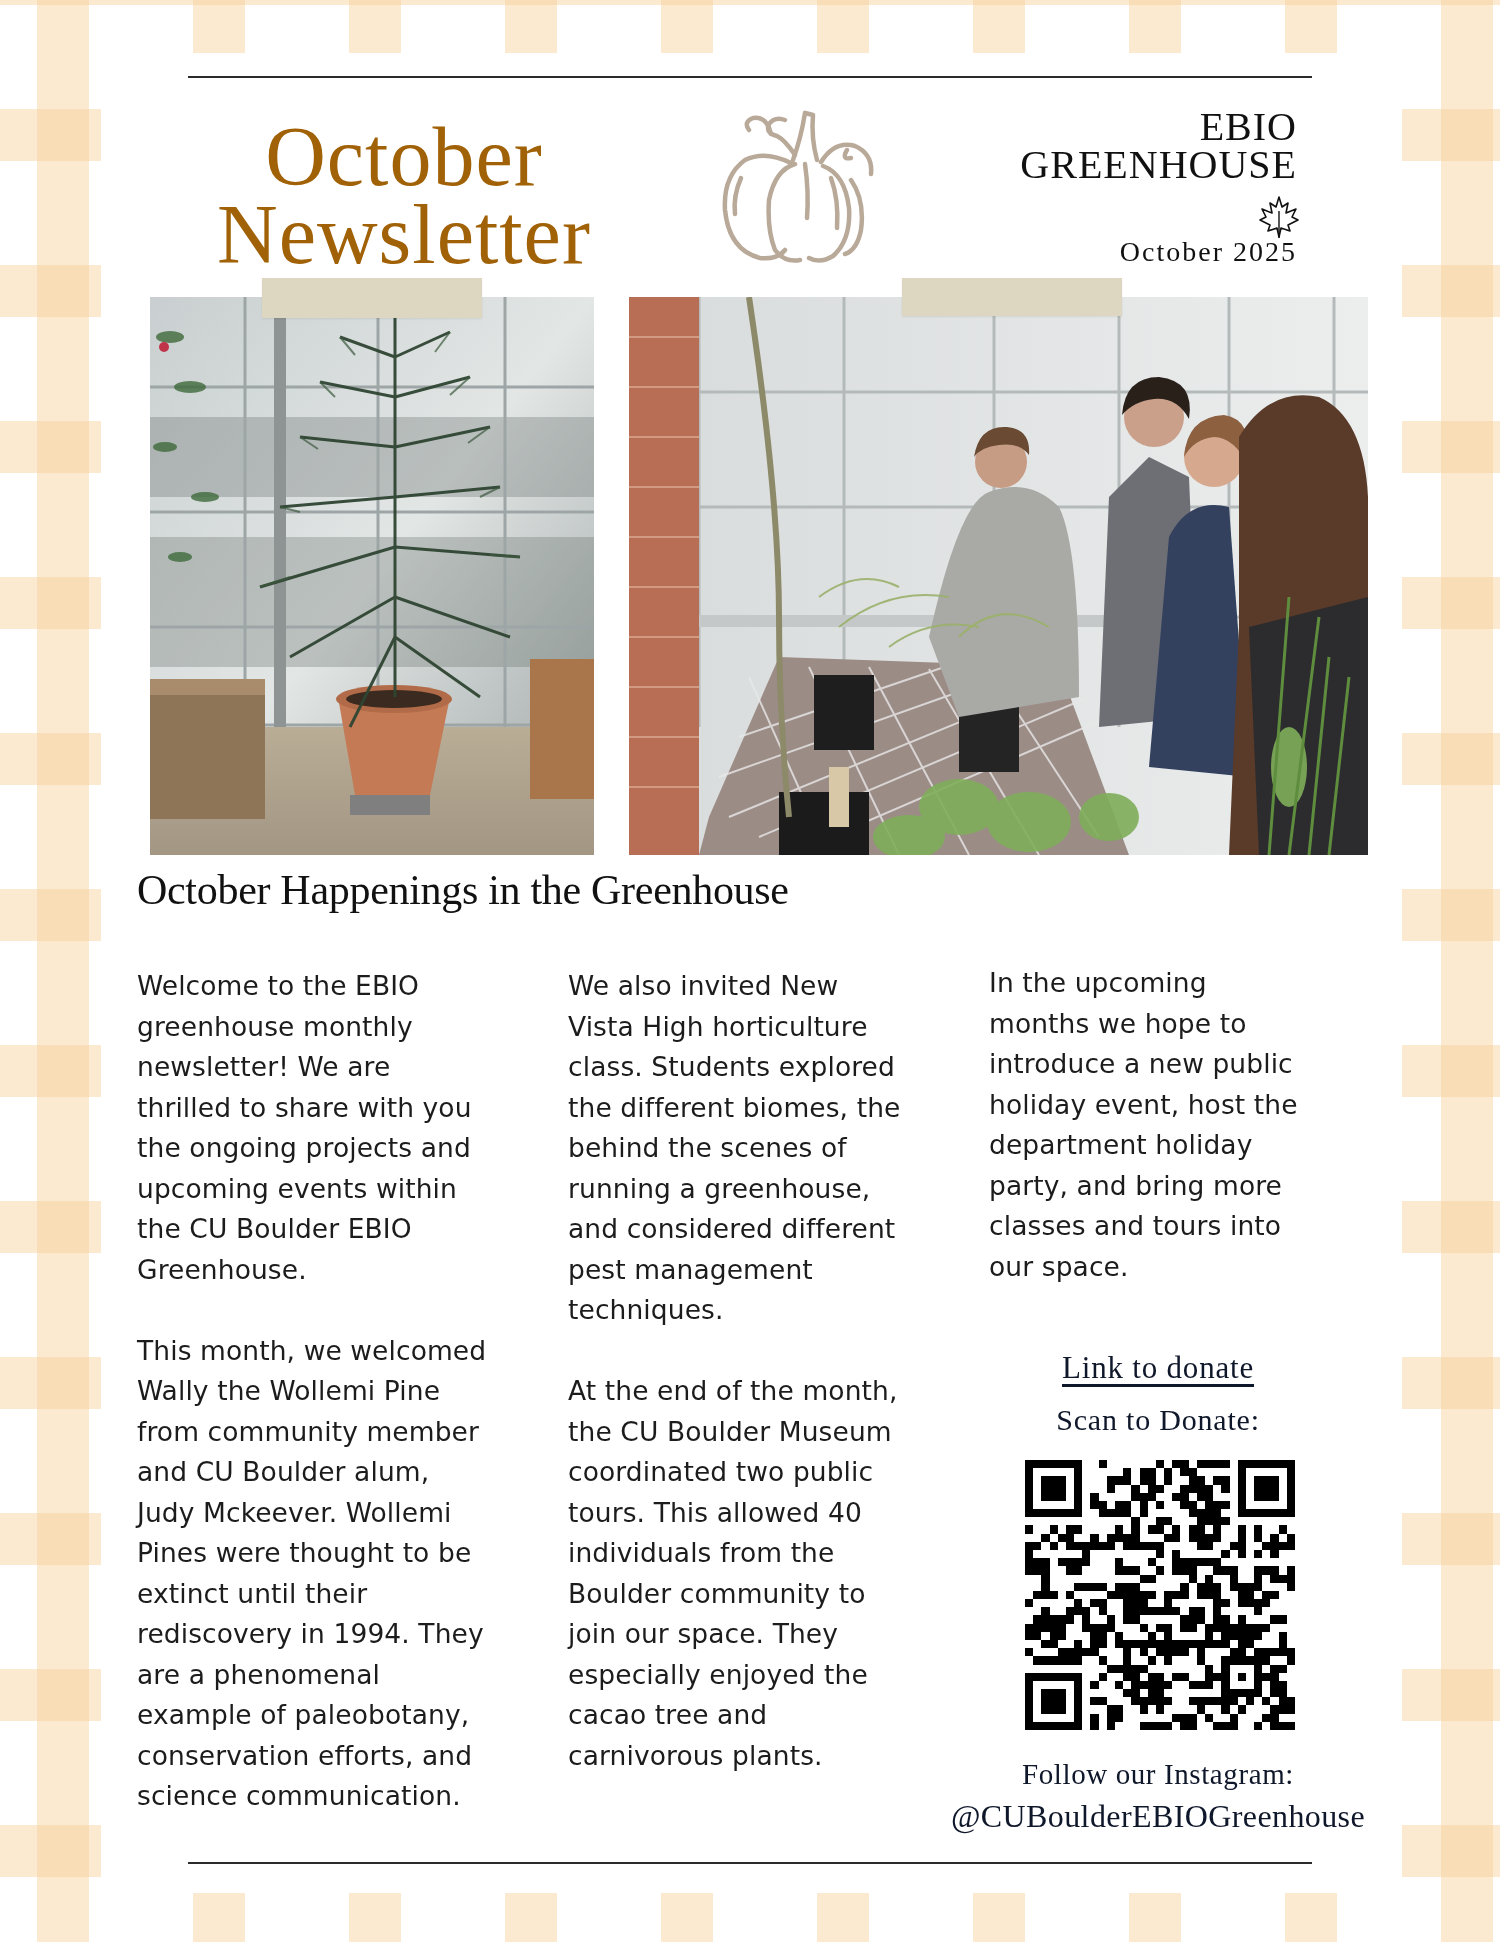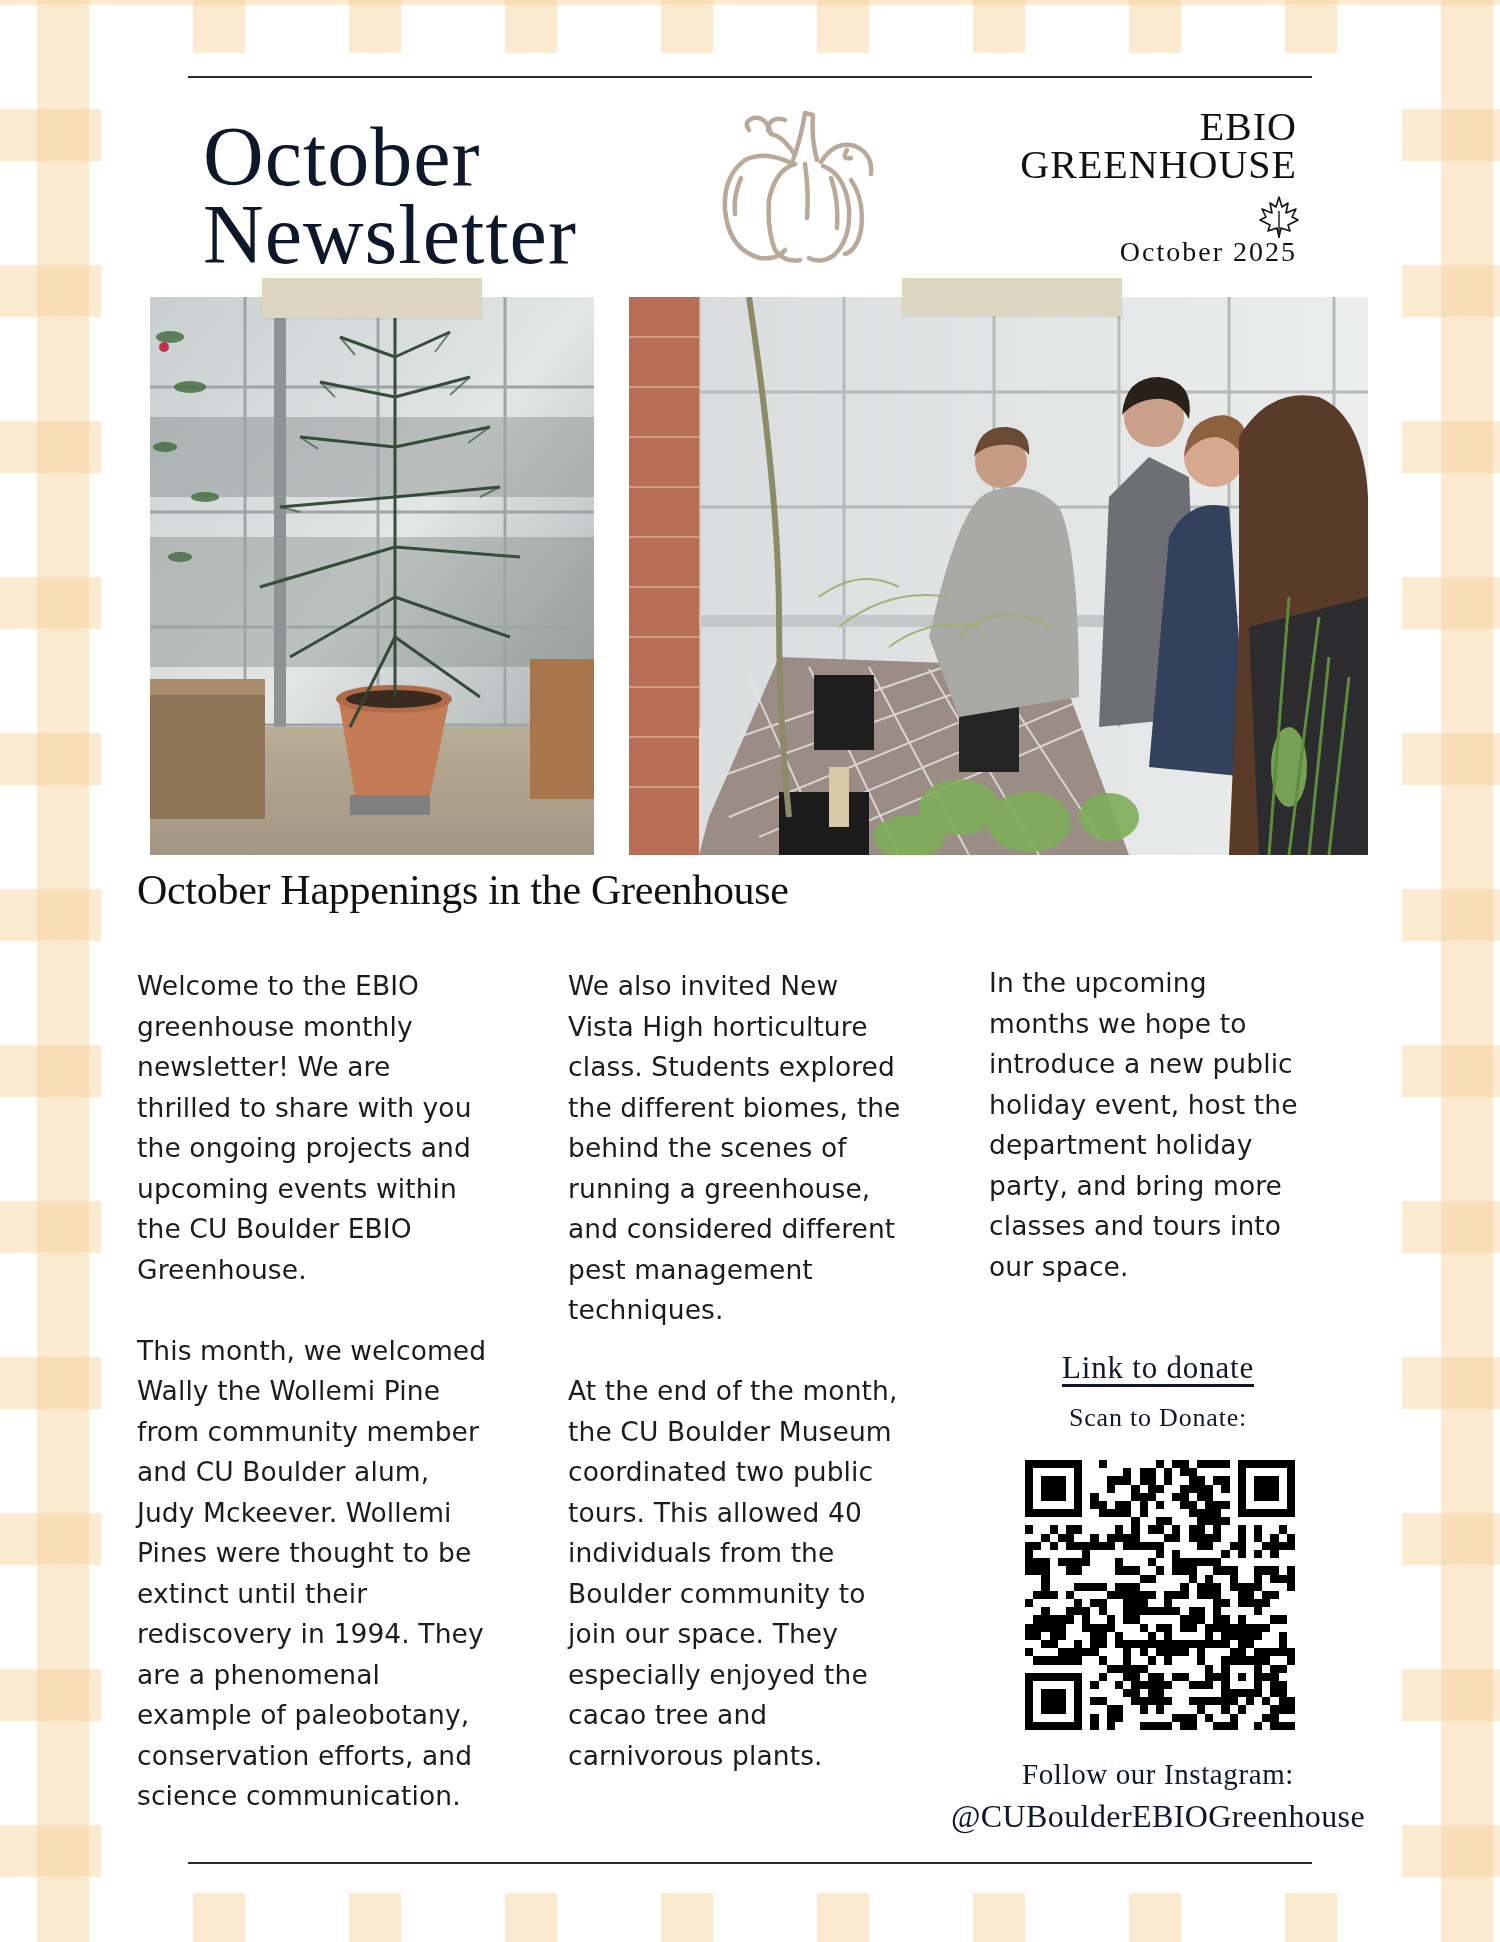--- a/index.html
+++ b/index.html
@@ -9,32 +9,32 @@
     background-color:#ffffff;
     background-image:
       repeating-linear-gradient(to right, transparent 0px, transparent 37px, rgba(246,214,160,0.5) 37px, rgba(246,214,160,0.5) 89px, transparent 89px, transparent 156px),
       repeating-linear-gradient(to bottom, transparent 0px, transparent 109px, rgba(246,214,160,0.5) 109px, rgba(246,214,160,0.5) 161px, transparent 161px, transparent 265px);
   }
   .gingham{background-image:none;}
   .vstripe,.hstripe{position:absolute;background:rgba(246,206,150,0.45);}
   .panel{position:absolute;left:101px;top:53px;width:1301px;height:1840px;background:#ffffff;}
   .rule{position:absolute;height:2px;background:#2b2b2b;left:188px;width:1124px;}
   .abs{position:absolute;}
-  .title{font-family:"Liberation Serif","DejaVu Serif",serif;font-size:84px;line-height:78px;color:#0f172a;left:203px;top:118px;letter-spacing:1px;}
+  .title{font-family:"Liberation Serif","DejaVu Serif",serif;font-size:84px;line-height:78px;color:#a16207;left:217px;top:118px;letter-spacing:1px;text-align:center;}
   .brand{font-family:"Liberation Serif","DejaVu Serif",serif;color:#111;text-align:right;right:203px;}
   .brand-line{font-size:40px;line-height:38px;letter-spacing:1px;}
   .date{font-family:"Liberation Serif","DejaVu Serif",serif;font-size:28px;letter-spacing:2px;right:203px;top:236px;color:#111;}
   .photo{position:absolute;overflow:hidden;}
   .tape{position:absolute;background:#ddd6c1;box-shadow:0 1px 2px rgba(0,0,0,0.08);}
   .heading{font-family:"Liberation Serif","DejaVu Serif",serif;font-size:42px;left:137px;top:866px;color:#111;letter-spacing:-0.3px;}
   .col{position:absolute;top:966px;font-size:26.5px;line-height:40.5px;color:#1c1c1c;white-space:nowrap;letter-spacing:0.1px;}
   .col .ln{display:block;height:40.5px;}
   .side{position:absolute;font-family:"Liberation Serif","DejaVu Serif",serif;color:#0f172a;text-align:center;width:500px;left:908px;}
   .link{font-size:31px;text-decoration:underline;text-underline-offset:6px;letter-spacing:0.8px;cursor:pointer;}
-  .scan{font-size:26px;letter-spacing:0.8px;}
+  .scan{font-size:30px;letter-spacing:0.8px;}
   .follow{font-size:29px;letter-spacing:0.6px;}
   .handle{font-size:32px;letter-spacing:0.4px;}
 </style>
 </head>
 <body>
 
 <div class="gingham" id="gingham">
     <div class="vstripe" style="left: 37px; top: 0px; width: 52px; height: 1942px;"></div>
     <div class="vstripe" style="left: 193px; top: 0px; width: 52px; height: 1942px;"></div>
     <div class="vstripe" style="left: 349px; top: 0px; width: 52px; height: 1942px;"></div>

